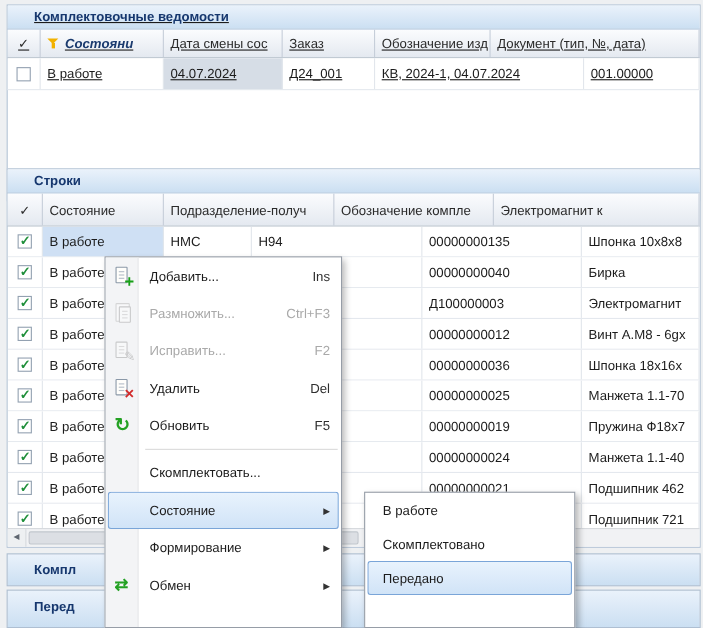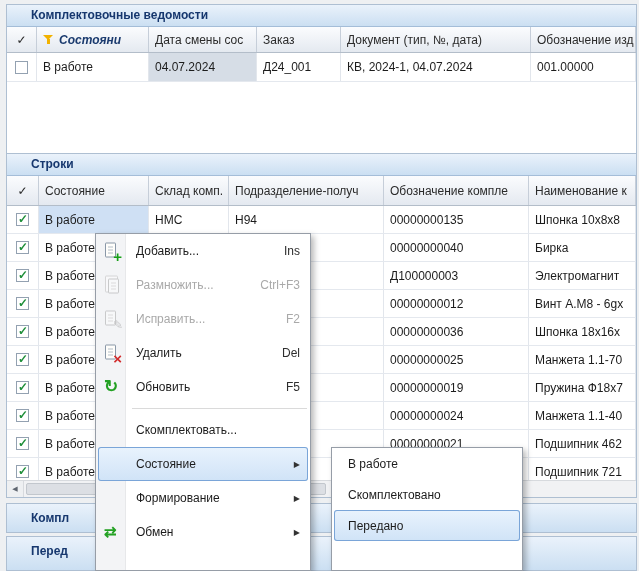--- a/index.html
+++ b/index.html
@@ -112,44 +112,44 @@
   
   .submenu { position:absolute; left:331px; top:447px; width:192px; height:124px;
     background:#fff; border:1px solid #969da7;
     box-shadow:3px 3px 6px rgba(0,0,0,.28); z-index:25; overflow:hidden; }
   .submenu .menu-item { height:31px; padding:0 10px 0 16px; }
   .submenu .menu-item.hl { padding:0 8px 0 14px; }
 </style>
 </head>
 <body>
 
-<div class="panel" style="left:6px; top:4px; width:631px; height:179px;">
+<div class="panel" style="left:6px; top:4px; width:631px; height:179px;text-decoration:underline;">
   <div class="panel-header">
     <span>Комплектовочные ведомости</span>
   </div>
 
   <div class="thead" style="height:26px;">
     <div class="thcell t-c0">
       <span>✓</span>
     </div>
     <div class="thcell t-c1">
       <span class="funnel"></span>
       <span class="hdr-state">Состояни</span>
     </div>
     <div class="thcell t-c2">
       <span>Дата смены сос</span>
     </div>
     <div class="thcell t-c3">
       <span>Заказ</span>
     </div>
+    <div class="thcell fill">
+      <span>Обозначение изд</span>
+    </div>
     <div class="thcell t-c4">
       <span>Документ (тип, №, дата)</span>
-    </div>
-    <div class="thcell fill">
-      <span>Обозначение изд</span>
     </div>
   </div>
 
   <div class="trow" style="height:29px;">
     <div class="tcell t-c0">
       <span class="cb"></span>
     </div>
     <div class="tcell t-c1">
       <span>В работе</span>
     </div>
@@ -178,31 +178,28 @@
     <span>Строки</span>
   </div>
 
   <div class="thead" style="height:30px;">
     <div class="thcell s-c0">
       <span>✓</span>
     </div>
     <div class="thcell s-c1">
       <span>Состояние</span>
     </div>
-    <div class="thcell s-c2">
-      <span>Склад комп.</span>
-    </div>
     <div class="thcell s-c3">
       <span>Подразделение-получ</span>
     </div>
     <div class="thcell s-c4">
       <span>Обозначение компле</span>
     </div>
     <div class="thcell fill">
-      <span>Наименование к</span>
+      <span>Электромагнит к</span>
     </div>
   </div>
 
   <div style="position:absolute; top:52px; bottom:17px; left:0; right:0; overflow:hidden;">
 
     <div class="trow" style="height:28px;">
       <div class="tcell s-c0">
           <span class="cb checked"></span>
         </div>
       <div class="tcell s-c1 cell-sel-blue">

